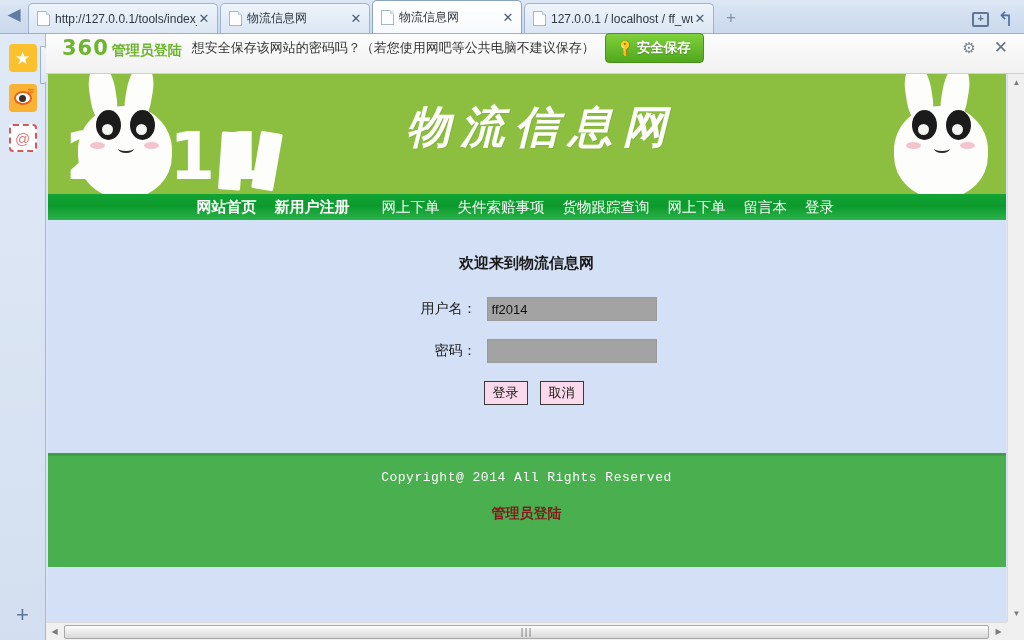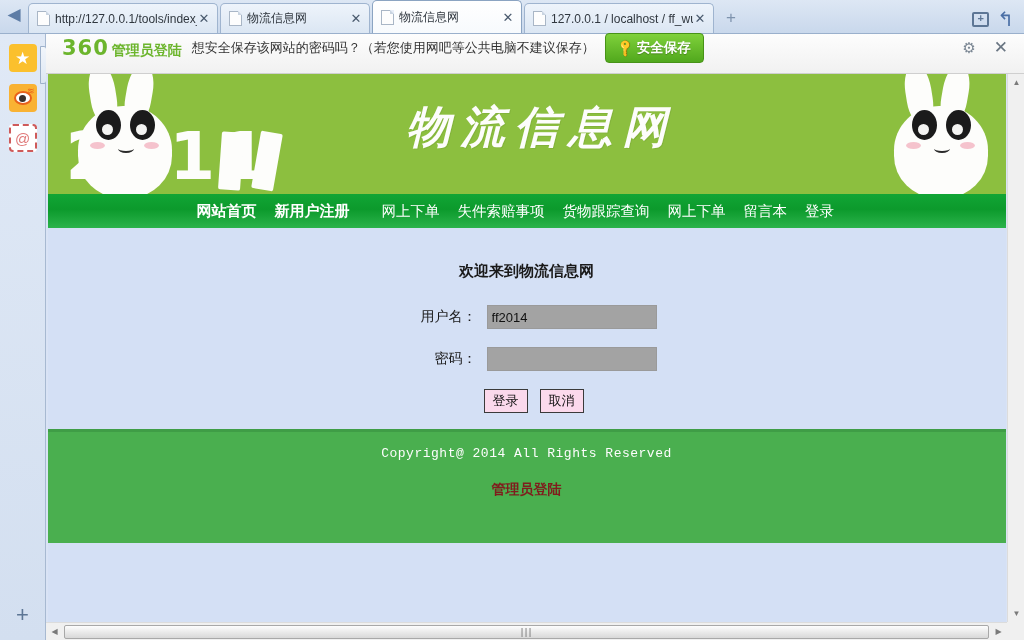--- a/index.html
+++ b/index.html
@@ -244,21 +244,21 @@
     color: #fdfdfb; font-size: 44px; font-weight: bold;
     letter-spacing: 10px;
     font-family: "DejaVu Sans", sans-serif;
     font-style: italic;
     text-shadow: 1px 1px 0 rgba(0,0,0,.06);
     padding-left: 30px;
   }
 
   
   .nav {
-    height: 34px; width: 958px;
+    height: 26px; width: 958px;
     background: linear-gradient(#11a535, #0c9a2c 45%, #2bb34b);
     display: flex; align-items: center;
     padding-left: 140px;
     gap: 0;
   }
   .nav a {
     color: #fff; font-size: 14.5px; text-decoration: none;
     padding: 0 9px; white-space: nowrap;
   }
   .nav a.bold { font-weight: bold; font-size: 15px; }
@@ -294,21 +294,21 @@
   .btnrow button {
     background: #fbd9ec; border: 1px solid #3a3a3a;
     font-size: 13px; padding: 2px 8px; color: #111;
     font-family: "Liberation Sans", sans-serif;
   }
 
   
   .footer {
     width: 958px; background: #4aaf4f;
     border-top: 3px solid #3f9d46;
-    padding: 14px 0 44px 0; text-align: center;
+    padding: 14px 0 44px 0; text-align: center; margin-top: 32px;
   }
   .footer .copy {
     color: #fdfdfd; font-size: 13px;
     font-family: "Liberation Mono", monospace;
     letter-spacing: .5px;
   }
   .footer .admin {
     margin-top: 20px; color: #7f1d1d; font-size: 14px; font-weight: bold;
   }
   .afterfooter { height: 90px; background: #d4e0f5; }

